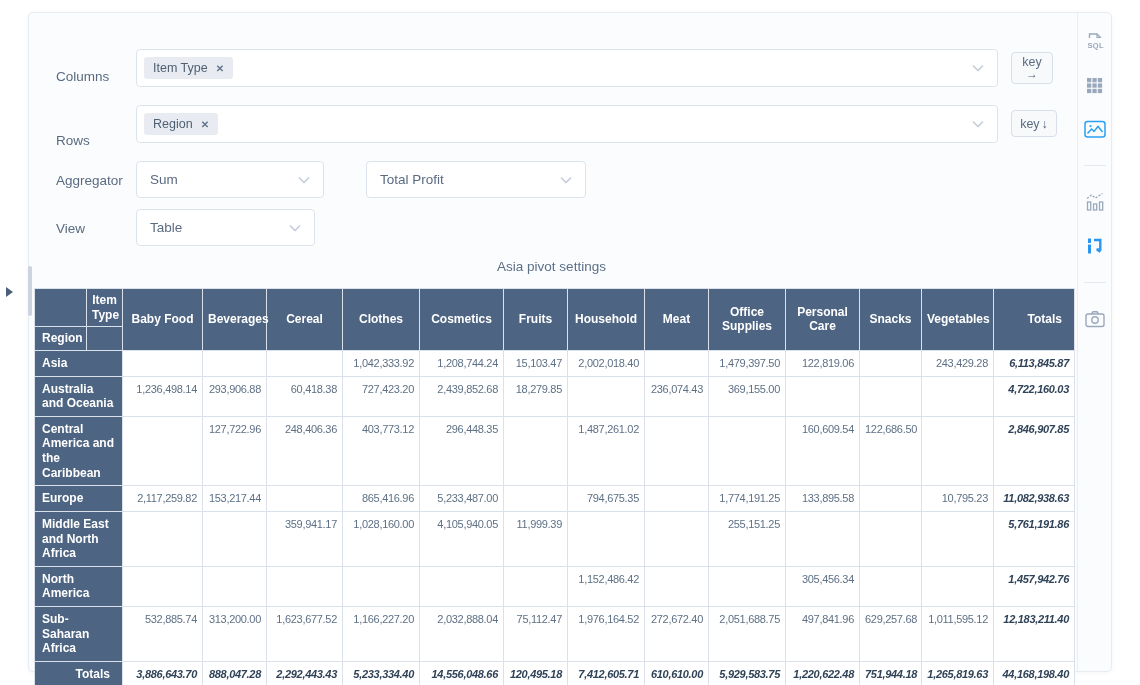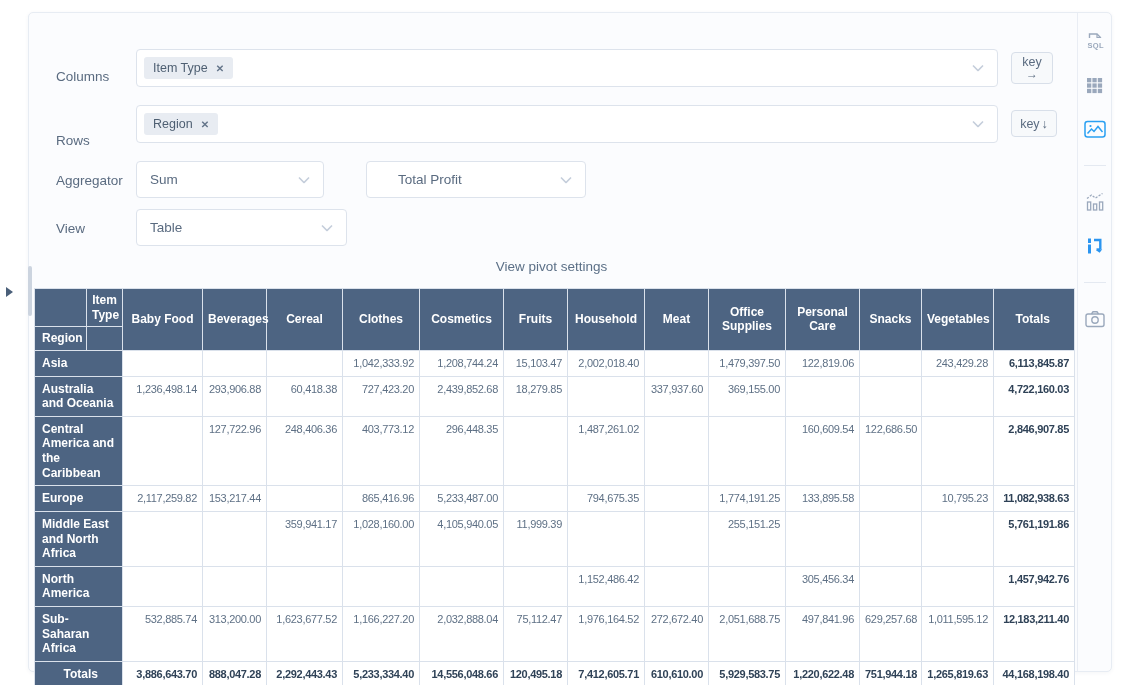--- a/index.html
+++ b/index.html
@@ -31,22 +31,22 @@
     position:absolute; background:#fff;
     border:1px solid #dde3ec; border-radius:4px;
     display:flex; align-items:center;
     font-size:13.5px; color:#5a6b80; cursor:pointer;
   }
   .select .value { padding-left:13px; }
   .select .chev { position:absolute; right:13px; top:50%; transform:translateY(-50%); display:flex; }
   #columns-select { left:107px; top:36px;  width:862px; height:38px; }
   #rows-select    { left:107px; top:92px;  width:862px; height:38px; }
   #agg-select     { left:107px; top:148px; width:188px; height:37px; }
-  #agg-field      { left:337px; top:148px; width:220px; height:37px;padding-left:18px; }
-  #view-select    { left:107px; top:196px; width:211px; height:37px; }
+  #agg-field      { left:337px; top:148px; width:220px; height:37px; }
+  #view-select    { left:107px; top:196px; width:179px; height:37px; }
 
   .tag {
     display:inline-flex; align-items:center; gap:8px;
     margin-left:7px; background:#e8ecf2; border-radius:3px;
     padding:4px 9px; font-size:12.5px; color:#4e5f72; cursor:grab;
   }
   .tag .x { font-size:10px; color:#64758a; font-weight:bold; cursor:pointer; }
 
   .key-btn {
     position:absolute; background:#f7f9fb;
@@ -67,27 +67,27 @@
   
   .table-wrap { position:absolute; left:5px; top:275px; width:1040px; }
   table { border-collapse:collapse; table-layout:fixed; width:1040px; }
   th, td { border:1px solid #dae1eb; }
   th.hdr {
     background:#4d6482; color:#fff; font-weight:700; font-size:12px;
     text-align:center; vertical-align:middle; padding:4px 5px; line-height:1.22;
   }
   th.row-axis { text-align:left; vertical-align:bottom; padding:4px 7px; }
   th.row-label { text-align:left; vertical-align:top; padding:5px 7px; font-size:12px;margin-top:19px; }
-  th.tot-hdr, th.tot-row-label { text-align:right; padding-right:24px; }
+  th.tot-hdr, th.tot-row-label { text-align:right; padding-right:12px; }
   td.val {
     background:#fff; color:#5e7085; font-size:11px; letter-spacing:-0.3px;
     text-align:right; vertical-align:top; padding:5px 5px;
     white-space:nowrap; line-height:1.3;
   }
-  td.total { font-weight:700; color:#2f4257; }
+  td.total { font-weight:700; color:#2f4257;font-style:italic; }
 
   
   .side-toolbar {
     position:absolute; right:0; top:0; bottom:0; width:34px;
     border-left:1px solid #e9edf4;
     display:flex; flex-direction:column; align-items:center;
     padding-top:16px; gap:20px;
   }
   .tool-btn { width:24px; height:24px; display:flex; align-items:center; justify-content:center; cursor:pointer; }
   .tool-divider { width:22px; border-top:1px solid #e4e9f1; margin:4px 0; }
@@ -164,21 +164,21 @@
     <span class="lbl" id="view-label">View</span>
     <div class="select" id="view-select">
       <span class="value">Table</span>
       <span class="chev">
         <svg width="12" height="7" viewBox="0 0 12 7" fill="none" stroke="#c5cedb" stroke-width="1.6">
             <path d="M1 1 L6 6 L11 1"></path>
           </svg>
       </span>
     </div>
 
-    <div id="hide-link">View pivot settings</div>
+    <div id="hide-link">Asia pivot settings</div>
 
     <div class="table-wrap">
       <table id="pivot-table">
           <colgroup>
             <col style="width: 52px;">
             <col style="width: 36px;">
             <col style="width: 80px;">
             <col style="width: 64px;">
             <col style="width: 76px;">
             <col style="width: 77px;">
@@ -234,21 +234,21 @@
             </tr>
             <tr>
               <th class="hdr row-label" colspan="2">Australia and Oceania</th>
               <td class="val">1,236,498.14</td>
               <td class="val">293,906.88</td>
               <td class="val">60,418.38</td>
               <td class="val">727,423.20</td>
               <td class="val">2,439,852.68</td>
               <td class="val">18,279.85</td>
               <td class="val"></td>
-              <td class="val">337,937.60</td>
+              <td class="val">236,074.43</td>
               <td class="val">369,155.00</td>
               <td class="val"></td>
               <td class="val"></td>
               <td class="val"></td>
               <td class="val total">4,722,160.03</td>
             </tr>
             <tr>
               <th class="hdr row-label" colspan="2">Central America and the Caribbean</th>
               <td class="val"></td>
               <td class="val">127,722.96</td>

